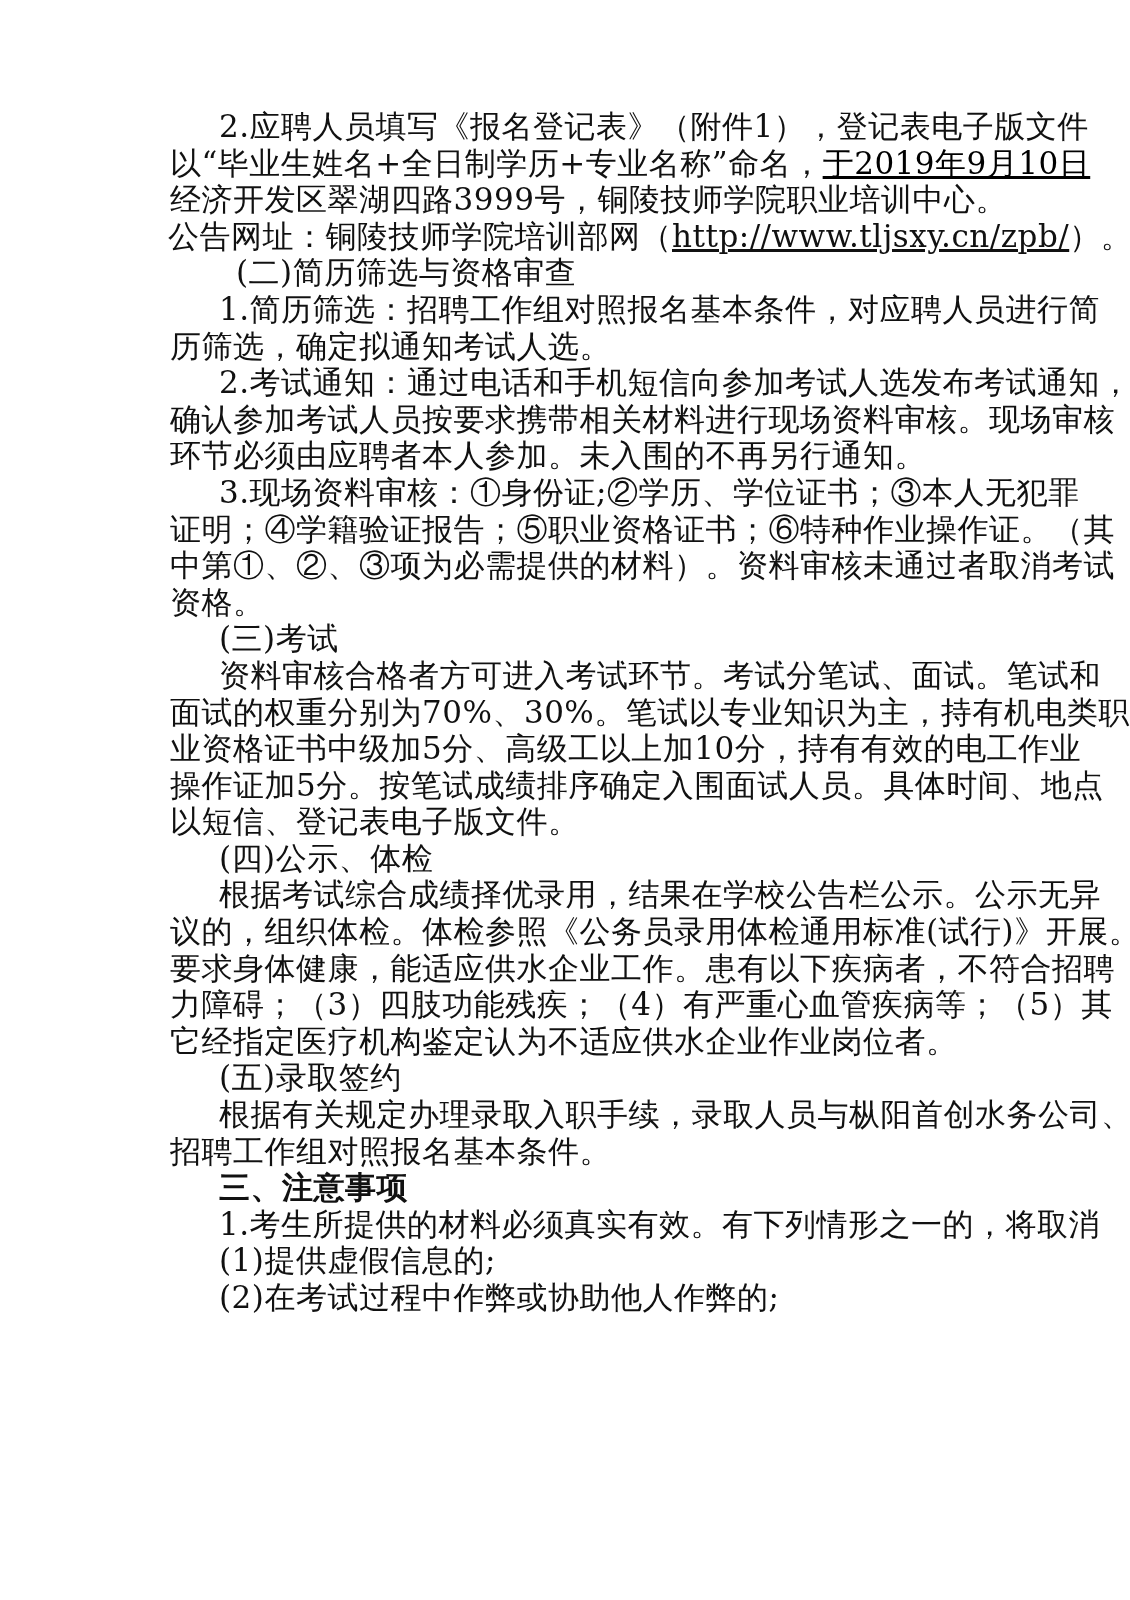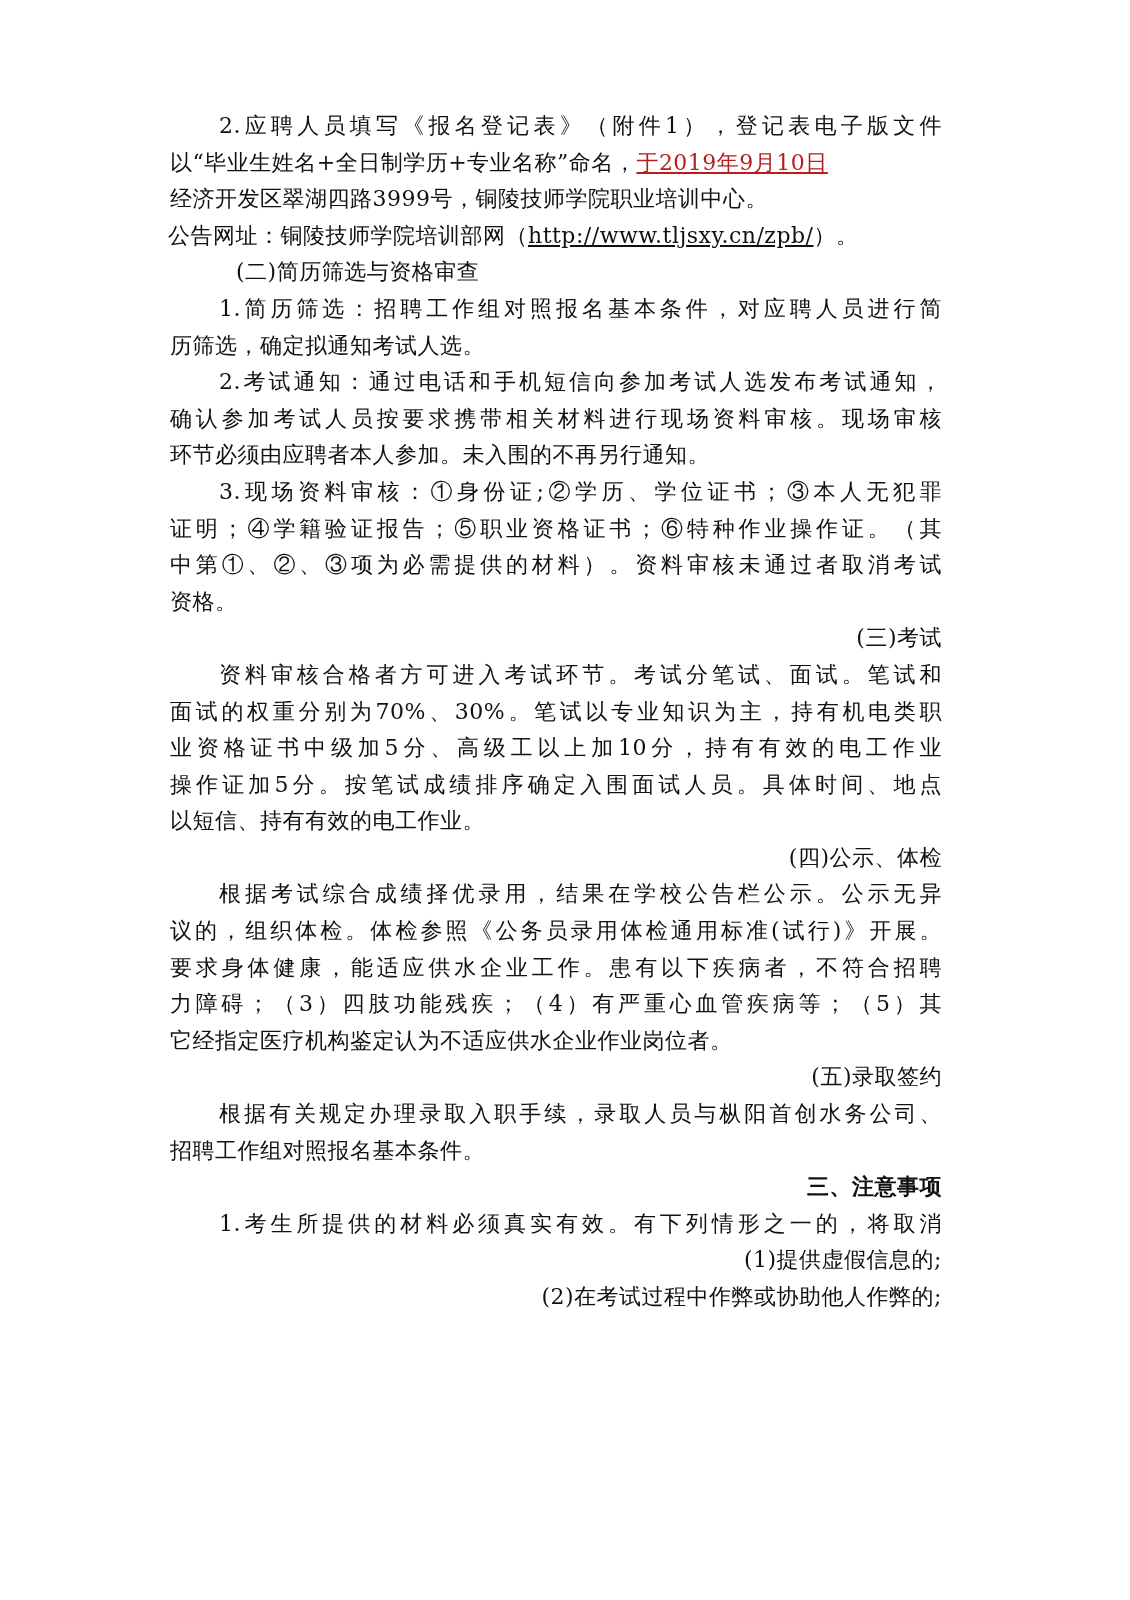--- a/index.html
+++ b/index.html
@@ -3,26 +3,26 @@
 <meta charset="utf-8">
 <style>
   html, body { margin: 0; padding: 0; background: #ffffff; }
   body {
     width: 1130px; height: 1600px; position: relative; overflow: hidden;
     font-family: "DejaVu Serif", "Liberation Serif", serif;
     color: #111;
   }
   .page {
     position: absolute; left: 170px; top: 108px; width: 772px;
-    font-size: 22px; line-height: 36.6px;
+    font-size: 31px; line-height: 36.6px;
   }
   .line { white-space: nowrap; height: 36.6px; letter-spacing: 0.5px; }
-  .indent { padding-left: 49px; text-align: right; }
+  .indent { padding-left: 49px; }
   .indent-sm { padding-left: 66px; }
-  .link { color: #b91c1c; text-decoration: underline; }
+  .link { color: #000000; text-decoration: underline; }
   .url { text-decoration: underline; color: #111; }
   .bold { font-weight: bold; font-family: "DejaVu Sans", "Liberation Sans", sans-serif; }
   .just { text-align: justify; text-align-last: justify; }
 </style>
 </head>
 <body>
 
 <div class="page">
 
   <div class="line indent just">2.应聘人员填写《报名登记表》（附件1），登记表电子版文件</div>
@@ -43,21 +43,21 @@
   <div class="line indent just">3.现场资料审核：①身份证;②学历、学位证书；③本人无犯罪</div>
   <div class="line just">证明；④学籍验证报告；⑤职业资格证书；⑥特种作业操作证。（其</div>
   <div class="line just">中第①、②、③项为必需提供的材料）。资料审核未通过者取消考试</div>
   <div class="line">资格。</div>
 
   <div class="line indent">(三)考试</div>
   <div class="line indent just">资料审核合格者方可进入考试环节。考试分笔试、面试。笔试和</div>
   <div class="line just">面试的权重分别为70%、30%。笔试以专业知识为主，持有机电类职</div>
   <div class="line just">业资格证书中级加5分、高级工以上加10分，持有有效的电工作业</div>
   <div class="line just">操作证加5分。按笔试成绩排序确定入围面试人员。具体时间、地点</div>
-  <div class="line">以短信、持有有效的电工作业。</div>
+  <div class="line">以短信、登记表电子版文件。</div>
 
   <div class="line indent">(四)公示、体检</div>
   <div class="line indent just">根据考试综合成绩择优录用，结果在学校公告栏公示。公示无异</div>
   <div class="line just">议的，组织体检。体检参照《公务员录用体检通用标准(试行)》开展。</div>
   <div class="line just">要求身体健康，能适应供水企业工作。患有以下疾病者，不符合招聘</div>
   <div class="line just">力障碍；（3）四肢功能残疾；（4）有严重心血管疾病等；（5）其</div>
   <div class="line">它经指定医疗机构鉴定认为不适应供水企业作业岗位者。</div>
 
   <div class="line indent">(五)录取签约</div>
   <div class="line indent just">根据有关规定办理录取入职手续，录取人员与枞阳首创水务公司、</div>

